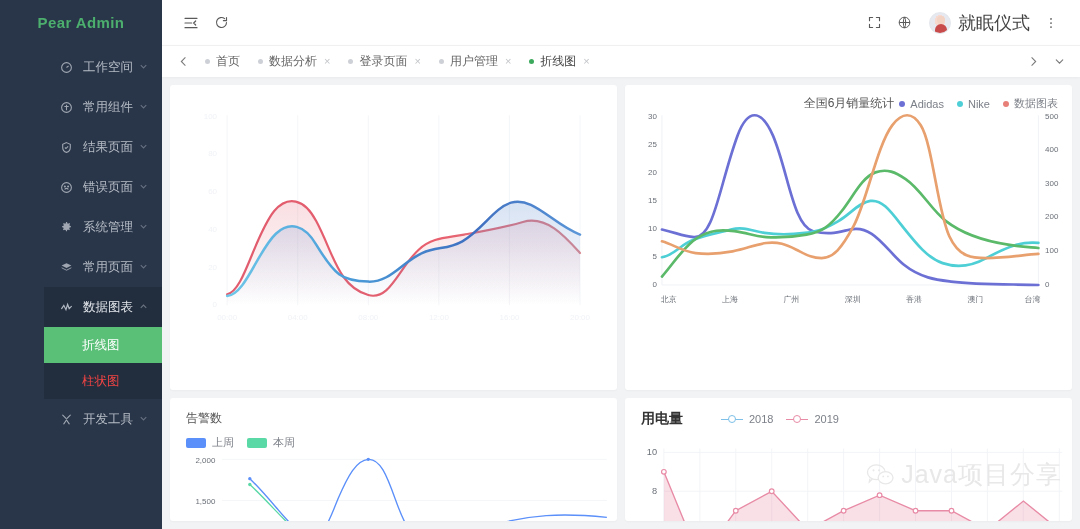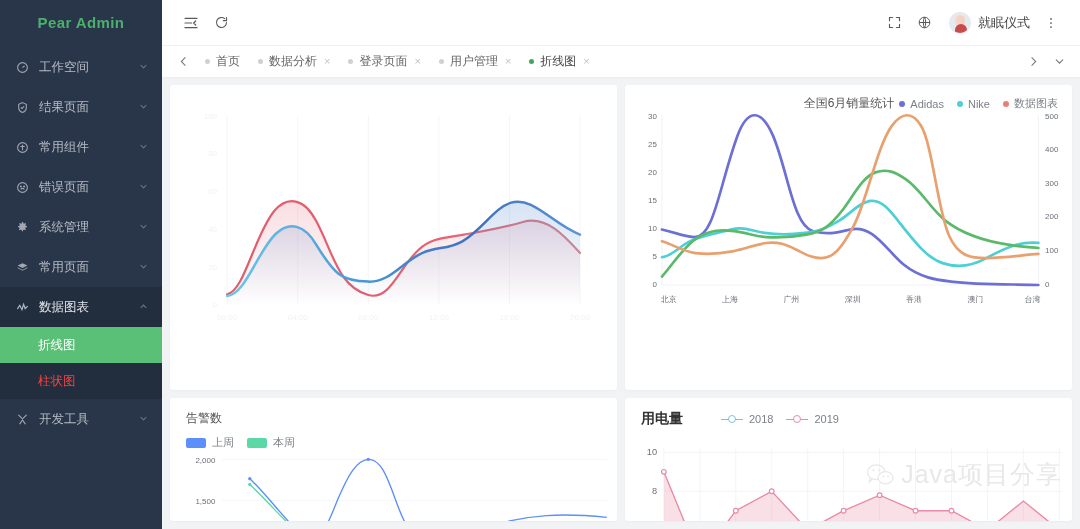--- a/index.html
+++ b/index.html
@@ -16,21 +16,21 @@
     width: 162px; height: 529px;
     background: #293548;
     flex: 0 0 162px;
     position: relative;
     overflow: hidden;
   }
   .logo {
     height: 45px; display: flex; align-items: center; justify-content: center;
     color: #4CAF6E; font-size: 15px; font-weight: bold; letter-spacing: .4px;
   }
-  .menu { margin-top: 2px; }
+  .menu { margin-top: 2px; padding-left: 44px; }
   .menu-item {
     height: 40px; display: flex; align-items: center;
     padding: 0 12px 0 14px;
     color: #b5bcc6; font-size: 12.5px; cursor: pointer;
     position: relative;
   }
   .menu-item .mi-icon {
     width: 16px; height: 16px; margin-right: 9px;
     display: inline-flex; align-items: center; justify-content: center;
     opacity: .85; flex: 0 0 16px;
@@ -68,21 +68,21 @@
     position: relative; overflow: hidden; flex: 0 0 22px;
   }
   .avatar::after {
     content: ""; position: absolute; left: 5px; top: 11px;
     width: 12px; height: 11px; border-radius: 6px 6px 2px 2px; background: #c94a4a;
   }
   .avatar::before {
     content: ""; position: absolute; left: 7px; top: 3px;
     width: 8px; height: 8px; border-radius: 50%; background: #f3d3c4; z-index: 2;
   }
-  .tb-username { font-size: 13px; color: #444; white-space: nowrap; }
+  .tb-username { font-size: 18px; color: #444; white-space: nowrap; }
 
   .tabbar {
     height: 32px; background: #fff; display: flex; align-items: center;
     border-top: 1px solid #f0f0f0;
     box-shadow: 0 1px 3px rgba(0,0,0,.04);
     flex: 0 0 32px; padding: 0 8px;
   }
   .tb-nav {
     width: 26px; height: 32px; display: flex; align-items: center; justify-content: center;
     color: #7a7a7a; cursor: pointer; flex: 0 0 26px;
@@ -181,40 +181,40 @@
         <span class="mi-arrow">
           <svg viewBox="0 0 24 24" fill="none" stroke="#8f99a8" stroke-width="2.4">
               <path d="M6 9l6 6 6-6"></path>
             </svg>
         </span>
       </div>
 
       <div class="menu-item">
         <span class="mi-icon">
           <svg viewBox="0 0 24 24" fill="none" stroke="#b5bcc6" stroke-width="2">
+              <circle cx="12" cy="12" r="9"></circle>
+              <path d="M12 7v10M8 10h8"></path>
+            </svg>
+        </span>
+        <span class="mi-label">常用组件</span>
+        <span class="mi-arrow">
+          <svg viewBox="0 0 24 24" fill="none" stroke="#8f99a8" stroke-width="2.4">
+              <path d="M6 9l6 6 6-6"></path>
+            </svg>
+        </span>
+      </div>
+
+      <div class="menu-item">
+        <span class="mi-icon">
+          <svg viewBox="0 0 24 24" fill="none" stroke="#b5bcc6" stroke-width="2">
               <path d="M12 3l7 3v6c0 5-3 8-7 9-4-1-7-4-7-9V6z"></path>
               <path d="M9 12l2 2 4-4"></path>
             </svg>
         </span>
         <span class="mi-label">结果页面</span>
-        <span class="mi-arrow">
-          <svg viewBox="0 0 24 24" fill="none" stroke="#8f99a8" stroke-width="2.4">
-              <path d="M6 9l6 6 6-6"></path>
-            </svg>
-        </span>
-      </div>
-
-      <div class="menu-item">
-        <span class="mi-icon">
-          <svg viewBox="0 0 24 24" fill="none" stroke="#b5bcc6" stroke-width="2">
-              <circle cx="12" cy="12" r="9"></circle>
-              <path d="M12 7v10M8 10h8"></path>
-            </svg>
-        </span>
-        <span class="mi-label">常用组件</span>
         <span class="mi-arrow">
           <svg viewBox="0 0 24 24" fill="none" stroke="#8f99a8" stroke-width="2.4">
               <path d="M6 9l6 6 6-6"></path>
             </svg>
         </span>
       </div>
 
       <div class="menu-item">
         <span class="mi-icon">
           <svg viewBox="0 0 24 24" fill="none" stroke="#b5bcc6" stroke-width="2">

